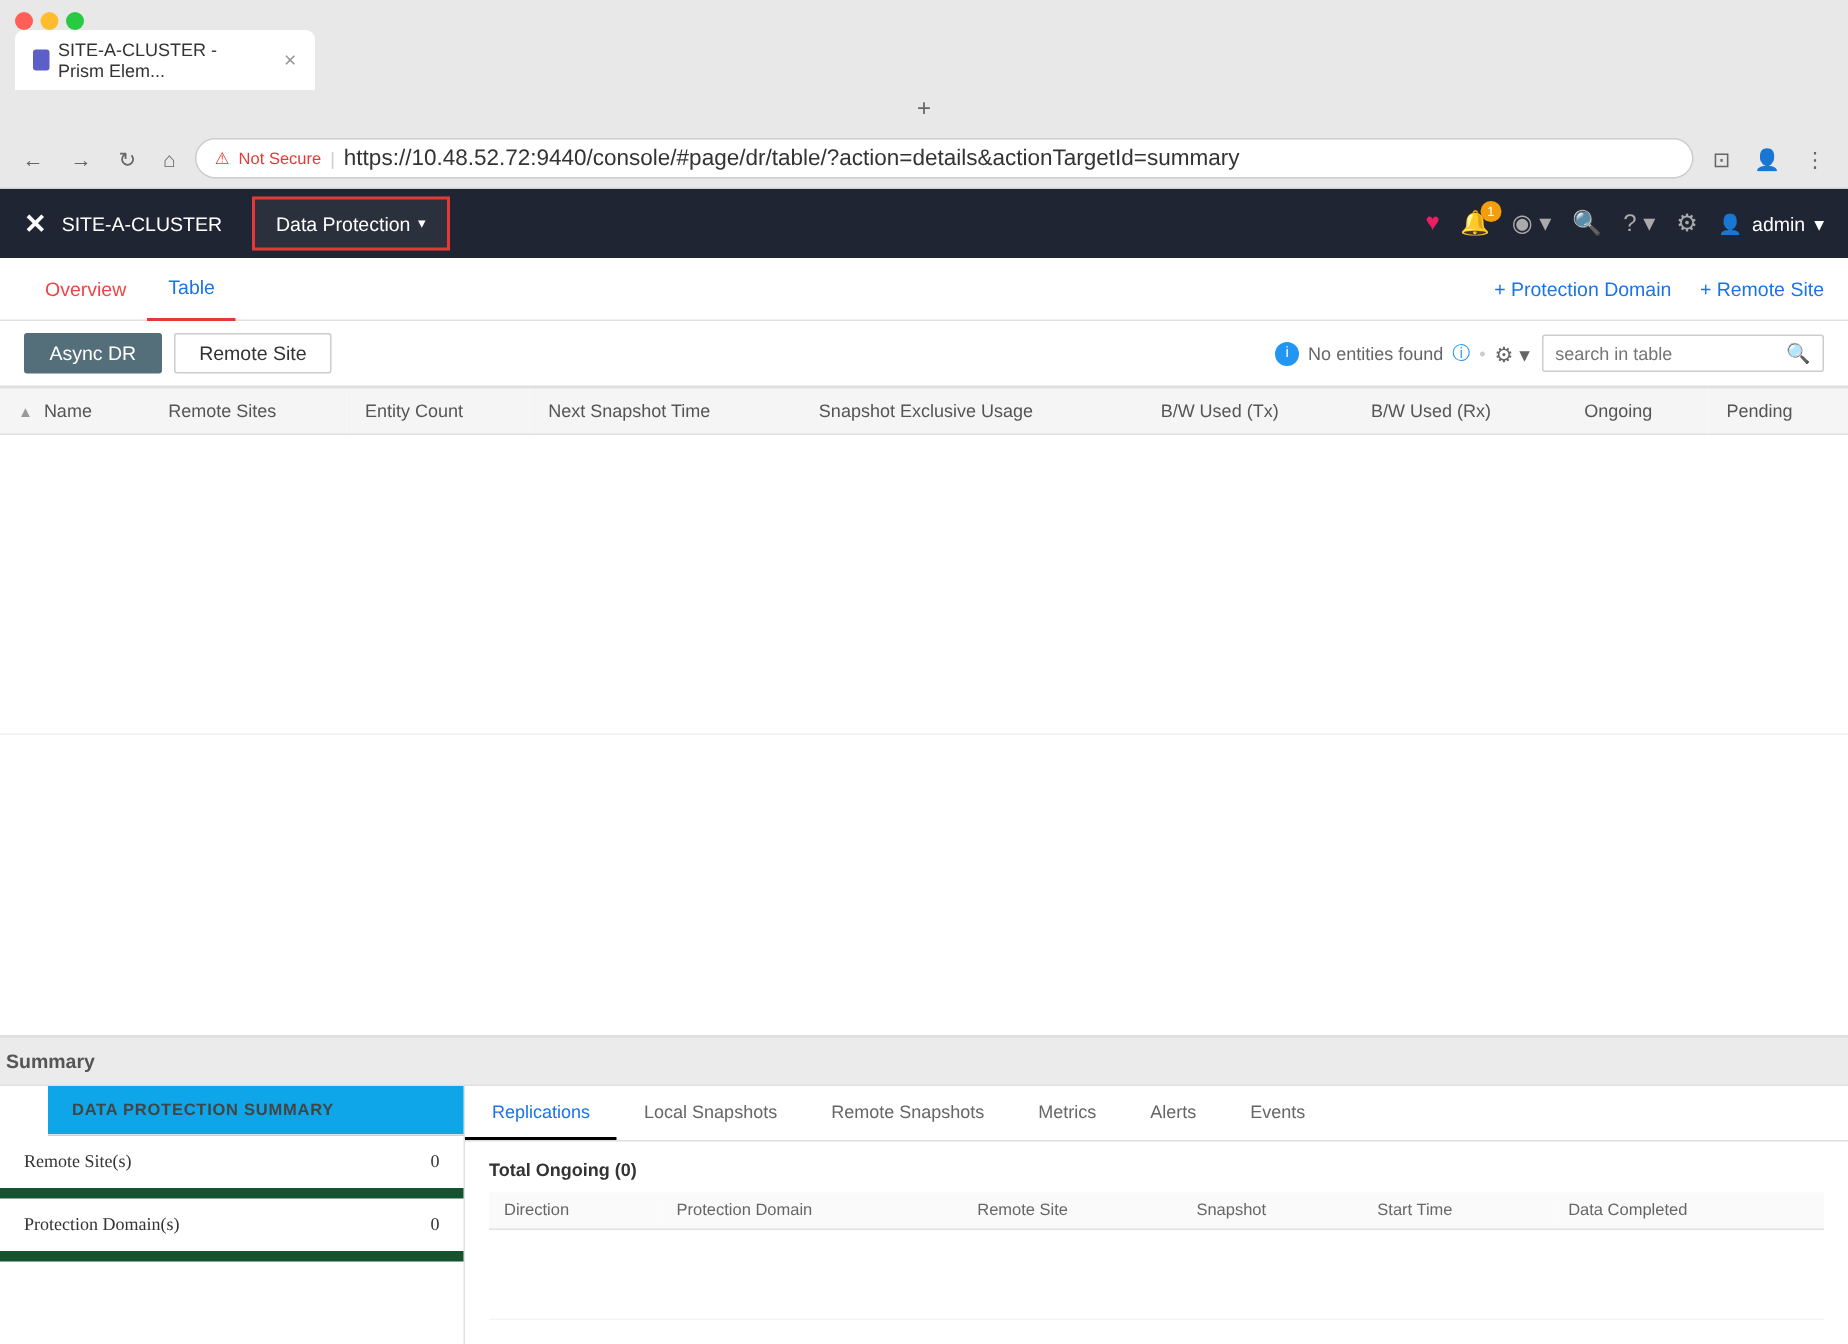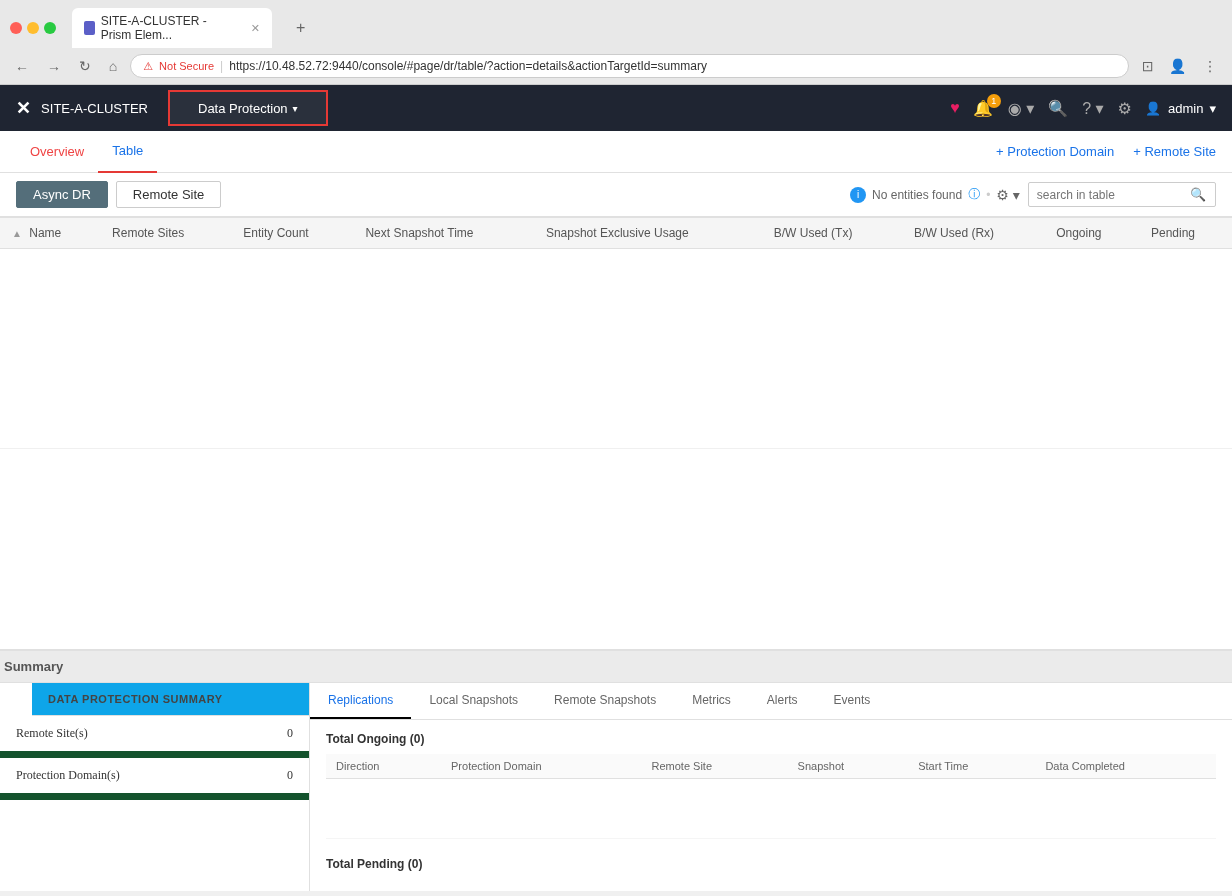--- a/index.html
+++ b/index.html
@@ -1,46 +1,46 @@
 <!DOCTYPE html>
 <html><head>
   <meta charset="utf-8">
   <style>
     * { box-sizing: border-box; margin: 0; padding: 0; }
     body { font-family: -apple-system, BlinkMacSystemFont, 'Segoe UI', sans-serif; font-size: 13px; background: #f0f0f0; color: #333; }
 
     
     .browser-chrome { background: #e8e8e8; border-bottom: 1px solid #ccc; }
-    .browser-titlebar { display: flex; align-items: center; padding: 8px 10px 0; gap: 16px; }
+    .browser-titlebar { display: flex; padding: 8px 10px 0; gap: 0; flex-direction: column; }
     .browser-dots { display: flex; gap: 5px; }
     .dot { width: 12px; height: 12px; border-radius: 50%; }
     .dot-red { background: #ff5f57; }
     .dot-yellow { background: #ffbd2e; }
     .dot-green { background: #28ca41; }
     .browser-tab { display: flex; align-items: center; background: white; border-radius: 6px 6px 0 0; padding: 6px 12px; font-size: 12px; gap: 6px; max-width: 200px; }
     .browser-tab-icon { width: 14px; height: 14px; background: #5b5fc7; border-radius: 2px; display: inline-block; }
     .browser-tab-close { margin-left: 6px; color: #999; font-size: 11px; cursor: pointer; }
     .browser-new-tab { background: none; border: none; font-size: 16px; color: #666; cursor: pointer; padding: 4px 8px; }
     .browser-addressbar { display: flex; align-items: center; padding: 6px 10px; gap: 8px; background: #e8e8e8; }
     .browser-nav-btn { background: none; border: none; color: #666; cursor: pointer; font-size: 14px; padding: 2px 5px; }
     .browser-address-box { flex: 1; display: flex; align-items: center; background: white; border: 1px solid #ccc; border-radius: 20px; padding: 4px 12px; font-size: 12px; gap: 6px; }
     .not-secure { color: #e53935; font-weight: 500; font-size: 11px; }
-    .url-text { color: #333; font-size: 12px; }
+    .url-text { color: #333; font-size: 15px; }
     .browser-actions { display: flex; gap: 6px; }
     .browser-action-btn { background: none; border: none; color: #666; cursor: pointer; font-size: 14px; padding: 2px 5px; }
 
     
     .app { display: flex; flex-direction: column; height: calc(896px - 90px); }
 
     
     .topnav { background: #1f2532; display: flex; align-items: center; padding: 0 16px; height: 46px; color: white; }
     .topnav-logo { display: flex; align-items: center; gap: 10px; margin-right: 20px; }
     .topnav-logo-x { color: white; font-weight: bold; font-size: 18px; }
     .topnav-cluster { color: white; font-size: 13px; font-weight: 500; }
-    .topnav-menu-item { display: flex; align-items: center; gap: 5px; padding: 0 28px; height: 36px; color: white; font-size: 13px; cursor: pointer; border: 2px solid #e53935; background: rgba(255,255,255,0.05); }
+    .topnav-menu-item { display: flex; align-items: center; gap: 5px; padding: 0 14px; height: 36px; color: white; font-size: 13px; cursor: pointer; border: 2px solid #e53935; background: rgba(255,255,255,0.05); }
     .topnav-menu-item .chevron { font-size: 10px; }
     .topnav-spacer { flex: 1; }
     .topnav-icons { display: flex; align-items: center; gap: 14px; }
     .topnav-icon { color: #aaa; font-size: 16px; cursor: pointer; position: relative; }
     .topnav-icon.heart { color: #e91e63; }
     .topnav-badge { position: absolute; top: -5px; right: -7px; background: #f59e0b; color: white; border-radius: 50%; width: 14px; height: 14px; font-size: 9px; display: flex; align-items: center; justify-content: center; }
     .topnav-user { display: flex; align-items: center; gap: 6px; color: white; font-size: 13px; cursor: pointer; }
 
     
     .subnav { background: white; border-bottom: 1px solid #e0e0e0; display: flex; align-items: center; padding: 0 16px; height: 42px; }

